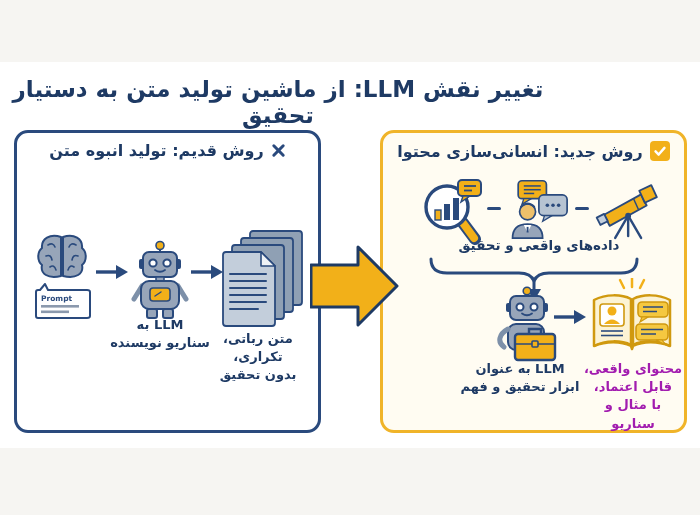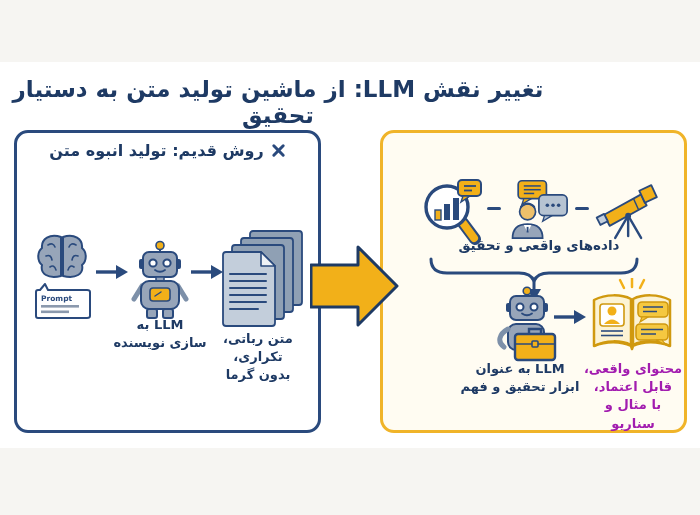--- a/index.html
+++ b/index.html
@@ -80,21 +80,21 @@
       <path d="M11,46 L3,59" stroke="#7d90a9" stroke-width="5" stroke-linecap="round"></path>
       <path d="M47,46 L55,59" stroke="#7d90a9" stroke-width="5" stroke-linecap="round"></path>
       <rect x="10" y="41" width="38" height="28" rx="8" fill="#97a5b9" stroke="#2a4a7d" stroke-width="2"></rect>
       <rect x="19" y="48" width="20" height="13" rx="3" fill="#f2b019" stroke="#2a4a7d" stroke-width="1.6"></rect>
       <path d="M24,56 L30,52" stroke="#2a4a7d" stroke-width="1.4" stroke-linecap="round"></path>
       <rect x="16" y="69" width="10" height="9" rx="2" fill="#97a5b9" stroke="#2a4a7d" stroke-width="2"></rect>
       <rect x="32" y="69" width="10" height="9" rx="2" fill="#97a5b9" stroke="#2a4a7d" stroke-width="2"></rect>
     </svg>
 
     <div class="caption" dir="rtl" style="left:68px;top:183px;width:150px;">LLM به
-سازی نویسنده</div>
+سناریو نویسنده</div>
 
     <svg class="abs" style="left:173px;top:131px;" width="34" height="16" viewBox="0 0 34 16">
       <line x1="1" y1="8" x2="23" y2="8" stroke="#2a4a7d" stroke-width="3.4"></line>
       <polygon points="21,1 33,8 21,15" fill="#2a4a7d"></polygon>
     </svg>
 
     <svg class="abs" style="left:205px;top:97px;" width="82" height="102" viewBox="0 0 82 102">
       <rect x="28" y="1" width="52" height="74" rx="3" fill="#8fa0b4" stroke="#2a4a7d" stroke-width="1.8"></rect>
       <rect x="19" y="8" width="52" height="74" rx="3" fill="#8fa0b4" stroke="#2a4a7d" stroke-width="1.8"></rect>
       <rect x="10" y="15" width="52" height="74" rx="3" fill="#8fa0b4" stroke="#2a4a7d" stroke-width="1.8"></rect>
@@ -105,30 +105,38 @@
           <line x1="8" y1="51" x2="44" y2="51"></line>
         <line x1="8" y1="58" x2="44" y2="58"></line>
           <line x1="8" y1="65" x2="44" y2="65"></line>
         <line x1="8" y1="72" x2="44" y2="72"></line>
           <line x1="8" y1="79" x2="36" y2="79"></line>
       </g>
     </svg>
 
     <div class="caption" dir="rtl" style="left:185px;top:197px;width:112px;">متن رباتی،
 تکراری،
-بدون گرما</div>
+بدون تحقیق</div>
   </div>
 
   <div id="strategy-arrow-wrap">
     <svg width="90" height="92" viewBox="0 0 90 92">
       <polygon points="1,25 48,25 48,7 87,46 48,85 48,67 1,67" fill="#f2b019" stroke="#1e3a64" stroke-width="3" stroke-linejoin="round"></polygon>
     </svg>
   </div>
 
   <div id="new-panel" class="panel">
+    <div class="panel-header" dir="rtl">
+      <span class="check-badge">
+        <svg width="16" height="16" viewBox="0 0 18 18">
+          <polyline points="4,9.5 7.5,13 14,5.5" fill="none" stroke="#ffffff" stroke-width="2.8" stroke-linecap="round" stroke-linejoin="round"></polyline>
+        </svg>
+      </span>
+      <span>روش جدید: انسانی‌سازی محتوا</span>
+    </div>
 
     <svg class="abs" style="left:38px;top:46px;" width="62" height="68" viewBox="0 0 62 68">
       <line x1="42" y1="44" x2="54" y2="60" stroke="#2a4a7d" stroke-width="12" stroke-linecap="round"></line>
       <line x1="42" y1="44" x2="53" y2="59" stroke="#f2b019" stroke-width="8" stroke-linecap="round"></line>
       <circle cx="26" cy="28" r="21" fill="#ffffff" stroke="#2a4a7d" stroke-width="3.4"></circle>
       <rect x="14" y="31" width="6" height="10" fill="#f2b019" stroke="#2a4a7d" stroke-width="1.4"></rect>
       <rect x="23" y="25" width="6" height="16" fill="#2a4a7d"></rect>
       <rect x="32" y="19" width="6" height="22" fill="#2a4a7d"></rect>
       <rect x="37" y="1" width="23" height="16" rx="4" fill="#f2b019" stroke="#2a4a7d" stroke-width="2"></rect>
       <polygon points="42,17 40,23 49,17" fill="#f2b019" stroke="#2a4a7d" stroke-width="1.4"></polygon>

